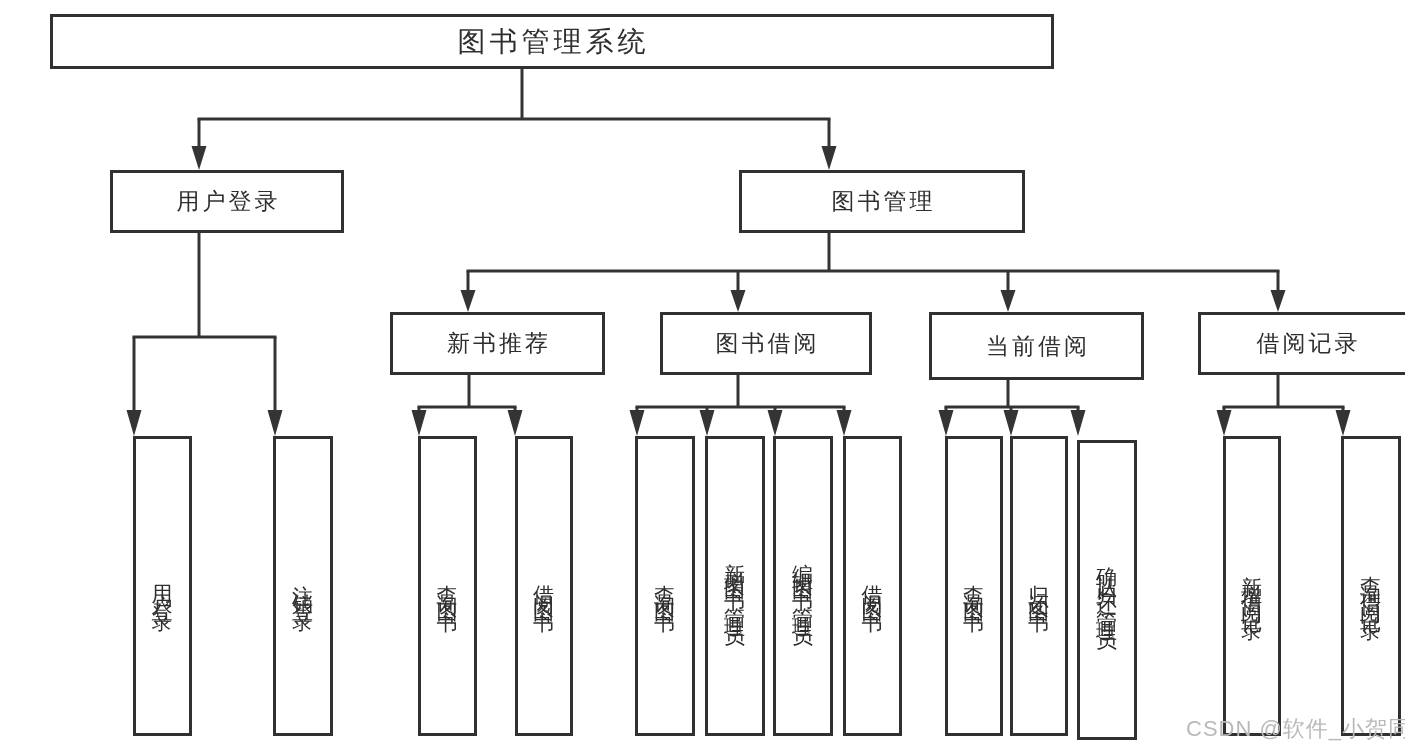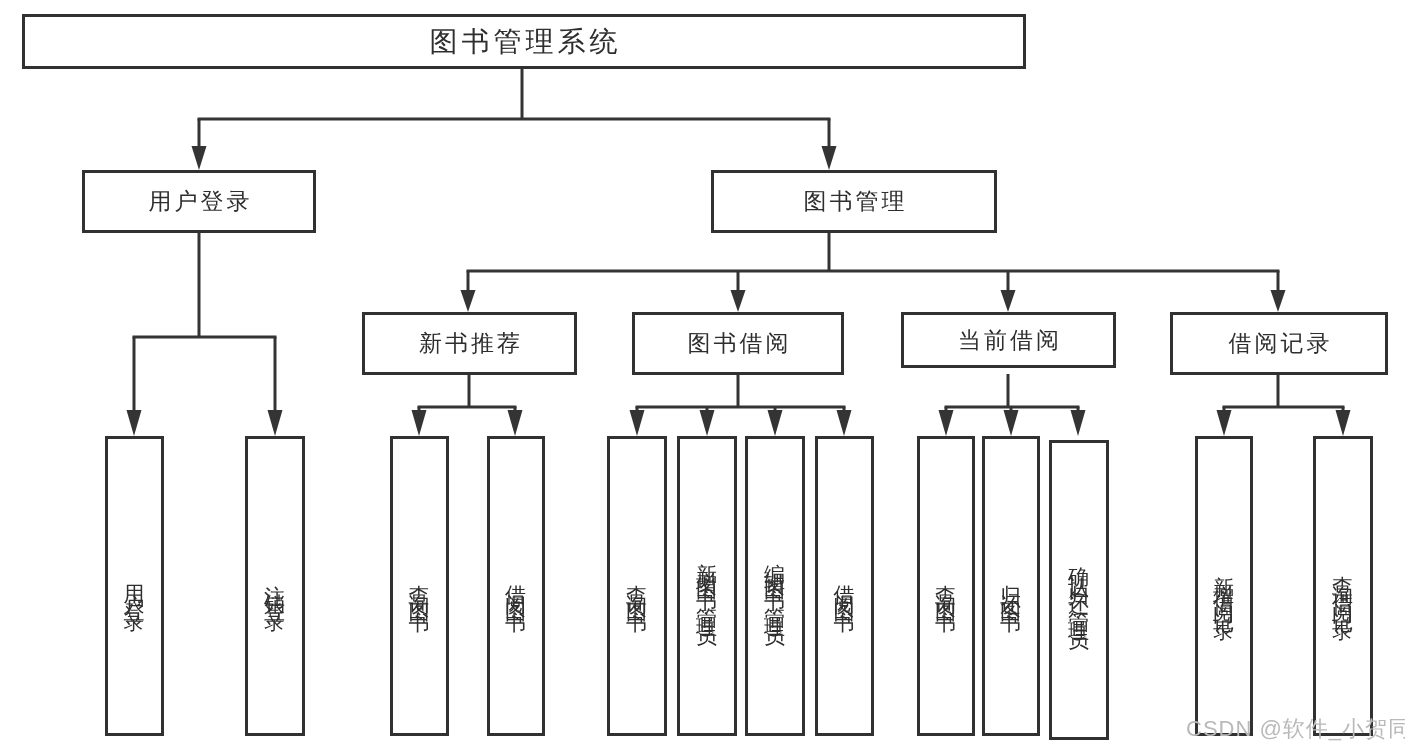--- a/index.html
+++ b/index.html
@@ -6,21 +6,21 @@
   html,body{margin:0;padding:0;background:#ffffff;}
   .canvas{
     position:relative;width:1405px;height:747px;background:#ffffff;
     font-family:"Liberation Sans","DejaVu Sans",sans-serif;overflow:hidden;
   }
   svg.edges{position:absolute;left:0;top:0;width:1405px;height:747px;}
   .edge{stroke:#343434;stroke-width:3;fill:none;}
   .ahead{fill:#343434;stroke:none;}
   .box{
     position:absolute;box-sizing:border-box;border:3px solid #313131;background:#ffffff;
-    display:flex;align-items:center;justify-content:center;color:#2e2e2e;
+    display:flex;align-items:center;justify-content:center;color:#2e2e2e;margin-left:28px;
   }
   .box.h{font-size:23px;letter-spacing:3px;text-indent:3px;white-space:nowrap;}
   .box.title{font-size:28px;letter-spacing:4px;}
   .vtext{
     writing-mode:vertical-rl;text-orientation:mixed;
     font-size:21px;letter-spacing:9px;line-height:1;white-space:nowrap;
   }
   .watermark{
     position:absolute;left:1186px;top:714px;z-index:6;
     font-size:22px;color:#b9b9b9;letter-spacing:1px;white-space:nowrap;
@@ -107,21 +107,21 @@
     </g>
   </svg>
 
   <div class="box h title" style="left:22px;top:14px;width:1004px;height:55px">图书管理系统</div>
 
   <div class="box h" style="left:82px;top:170px;width:234px;height:63px">用户登录</div>
   <div class="box h" style="left:711px;top:170px;width:286px;height:63px">图书管理</div>
 
   <div class="box h" style="left:632px;top:312px;width:212px;height:63px">图书借阅</div>
   <div class="box h" style="left:362px;top:312px;width:215px;height:63px">新书推荐</div>
-  <div class="box h" style="left:901px;top:312px;width:215px;height:56px">当前借阅</div>
+  <div class="box h" style="left:901px;top:312px;width:215px;height:68px">当前借阅</div>
   <div class="box h" style="left:1170px;top:312px;width:218px;height:63px">借阅记录</div>
 
   <div class="box v" style="left:105px;top:436px;width:59px;height:300px">
     <span class="vtext">用户登录</span>
   </div>
   <div class="box v" style="left:245px;top:436px;width:60px;height:300px">
     <span class="vtext">注销登录</span>
   </div>
   <div class="box v" style="left:390px;top:436px;width:59px;height:300px">
     <span class="vtext">查询图书</span>

